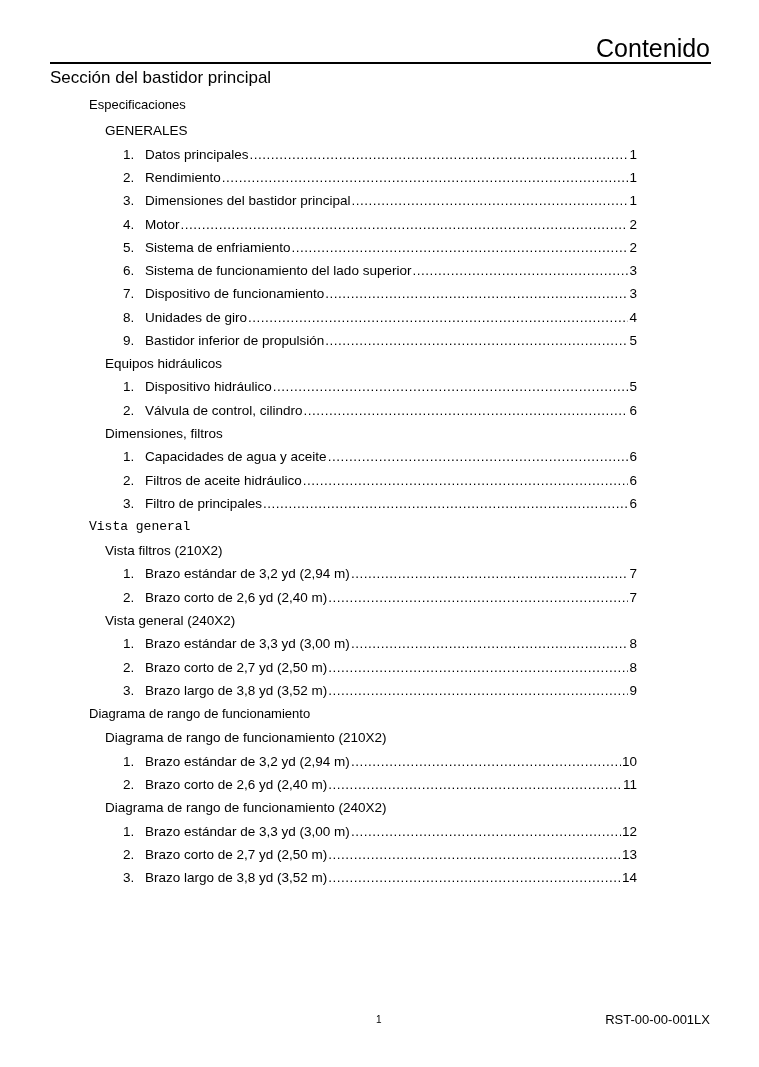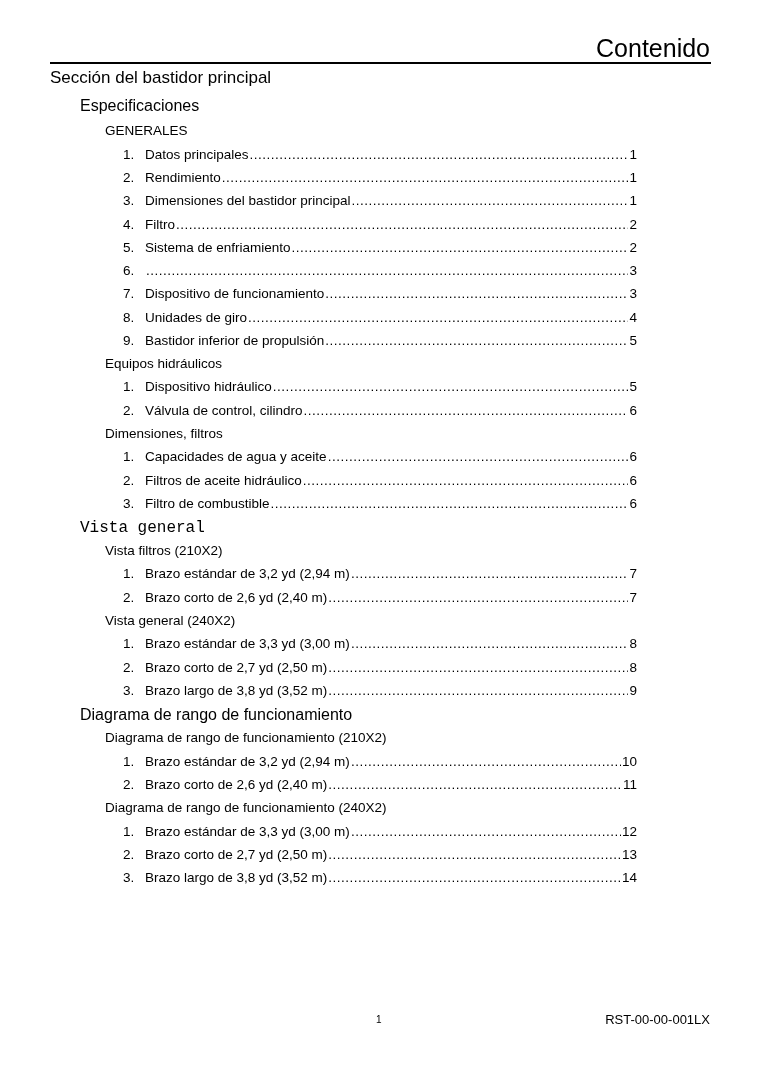--- a/index.html
+++ b/index.html
@@ -1,21 +1,21 @@
 <!DOCTYPE html>
 <html><head>
 <meta charset="utf-8">
 <style>
   html, body { margin:0; padding:0; background:#fff; }
   body { width:759px; height:1067px; position:relative; font-family:"Liberation Sans", sans-serif; color:#000; overflow:hidden; }
   .title { position:absolute; right:49px; top:34px; font-size:25px; letter-spacing:0; }
   .rule { position:absolute; left:50px; top:62px; width:661px; height:2px; background:#000; }
   .toc { position:absolute; left:0; top:68px; width:759px; }
   .l1 { position:absolute; left:50px; font-size:17px; }
-  .l2 { position:absolute; left:80px; font-size:16px; }
+  .l2 { position:absolute; left:89px; font-size:13px; }
   .l3 { position:absolute; left:105px; font-size:13.5px; }
   .entry { position:absolute; left:123px; width:514px; height:18px; font-size:13.5px; display:flex; align-items:baseline; }
   .entry .num { width:22px; flex:none; }
   .entry .label { flex:none; white-space:nowrap; }
   .entry .dots { flex:1; overflow:hidden; white-space:nowrap; margin:0 1px; }
   .entry .dots::before { content:"....................................................................................................................................................................................................................................................."; letter-spacing:0.5px; }
   .entry .page { flex:none; text-align:right; }
   .footer-page { position:absolute; left:376px; top:1014px; font-size:10px; }
   .footer-code { position:absolute; right:49px; top:1012px; font-size:13px; }
 </style>
@@ -42,32 +42,33 @@
       <span class="page">1</span>
     </div>
     <div class="entry" style="top: 125px;">
       <span class="num">3.</span>
       <span class="label">Dimensiones del bastidor principal</span>
       <span class="dots"></span>
       <span class="page">1</span>
     </div>
     <div class="entry" style="top: 149px;">
       <span class="num">4.</span>
-      <span class="label">Filtro</span>
+      <span class="label">Motor</span>
       <span class="dots"></span>
       <span class="page">2</span>
     </div>
     <div class="entry" style="top: 172px;">
       <span class="num">5.</span>
       <span class="label">Sistema de enfriamiento</span>
       <span class="dots"></span>
       <span class="page">2</span>
     </div>
     <div class="entry" style="top: 195px;">
       <span class="num">6.</span>
+      <span class="label">Sistema de funcionamiento del lado superior</span>
       <span class="dots"></span>
       <span class="page">3</span>
     </div>
     <div class="entry" style="top: 218px;">
       <span class="num">7.</span>
       <span class="label">Dispositivo de funcionamiento</span>
       <span class="dots"></span>
       <span class="page">3</span>
     </div>
     <div class="entry" style="top: 242px;">
@@ -103,21 +104,21 @@
       <span class="page">6</span>
     </div>
     <div class="entry" style="top: 405px;">
       <span class="num">2.</span>
       <span class="label">Filtros de aceite hidráulico</span>
       <span class="dots"></span>
       <span class="page">6</span>
     </div>
     <div class="entry" style="top: 428px;">
       <span class="num">3.</span>
-      <span class="label">Filtro de combustible</span>
+      <span class="label">Filtro de principales</span>
       <span class="dots"></span>
       <span class="page">6</span>
     </div>
     <div class="l2" style="top: 451px; font-family: Liberation Mono, monospace;">Vista general</div>
     <div class="l3" style="top: 475px;">Vista filtros (210X2)</div>
     <div class="entry" style="top: 498px;">
       <span class="num">1.</span>
       <span class="label">Brazo estándar de 3,2 yd (2,94 m)</span>
       <span class="dots"></span>
       <span class="page">7</span>

